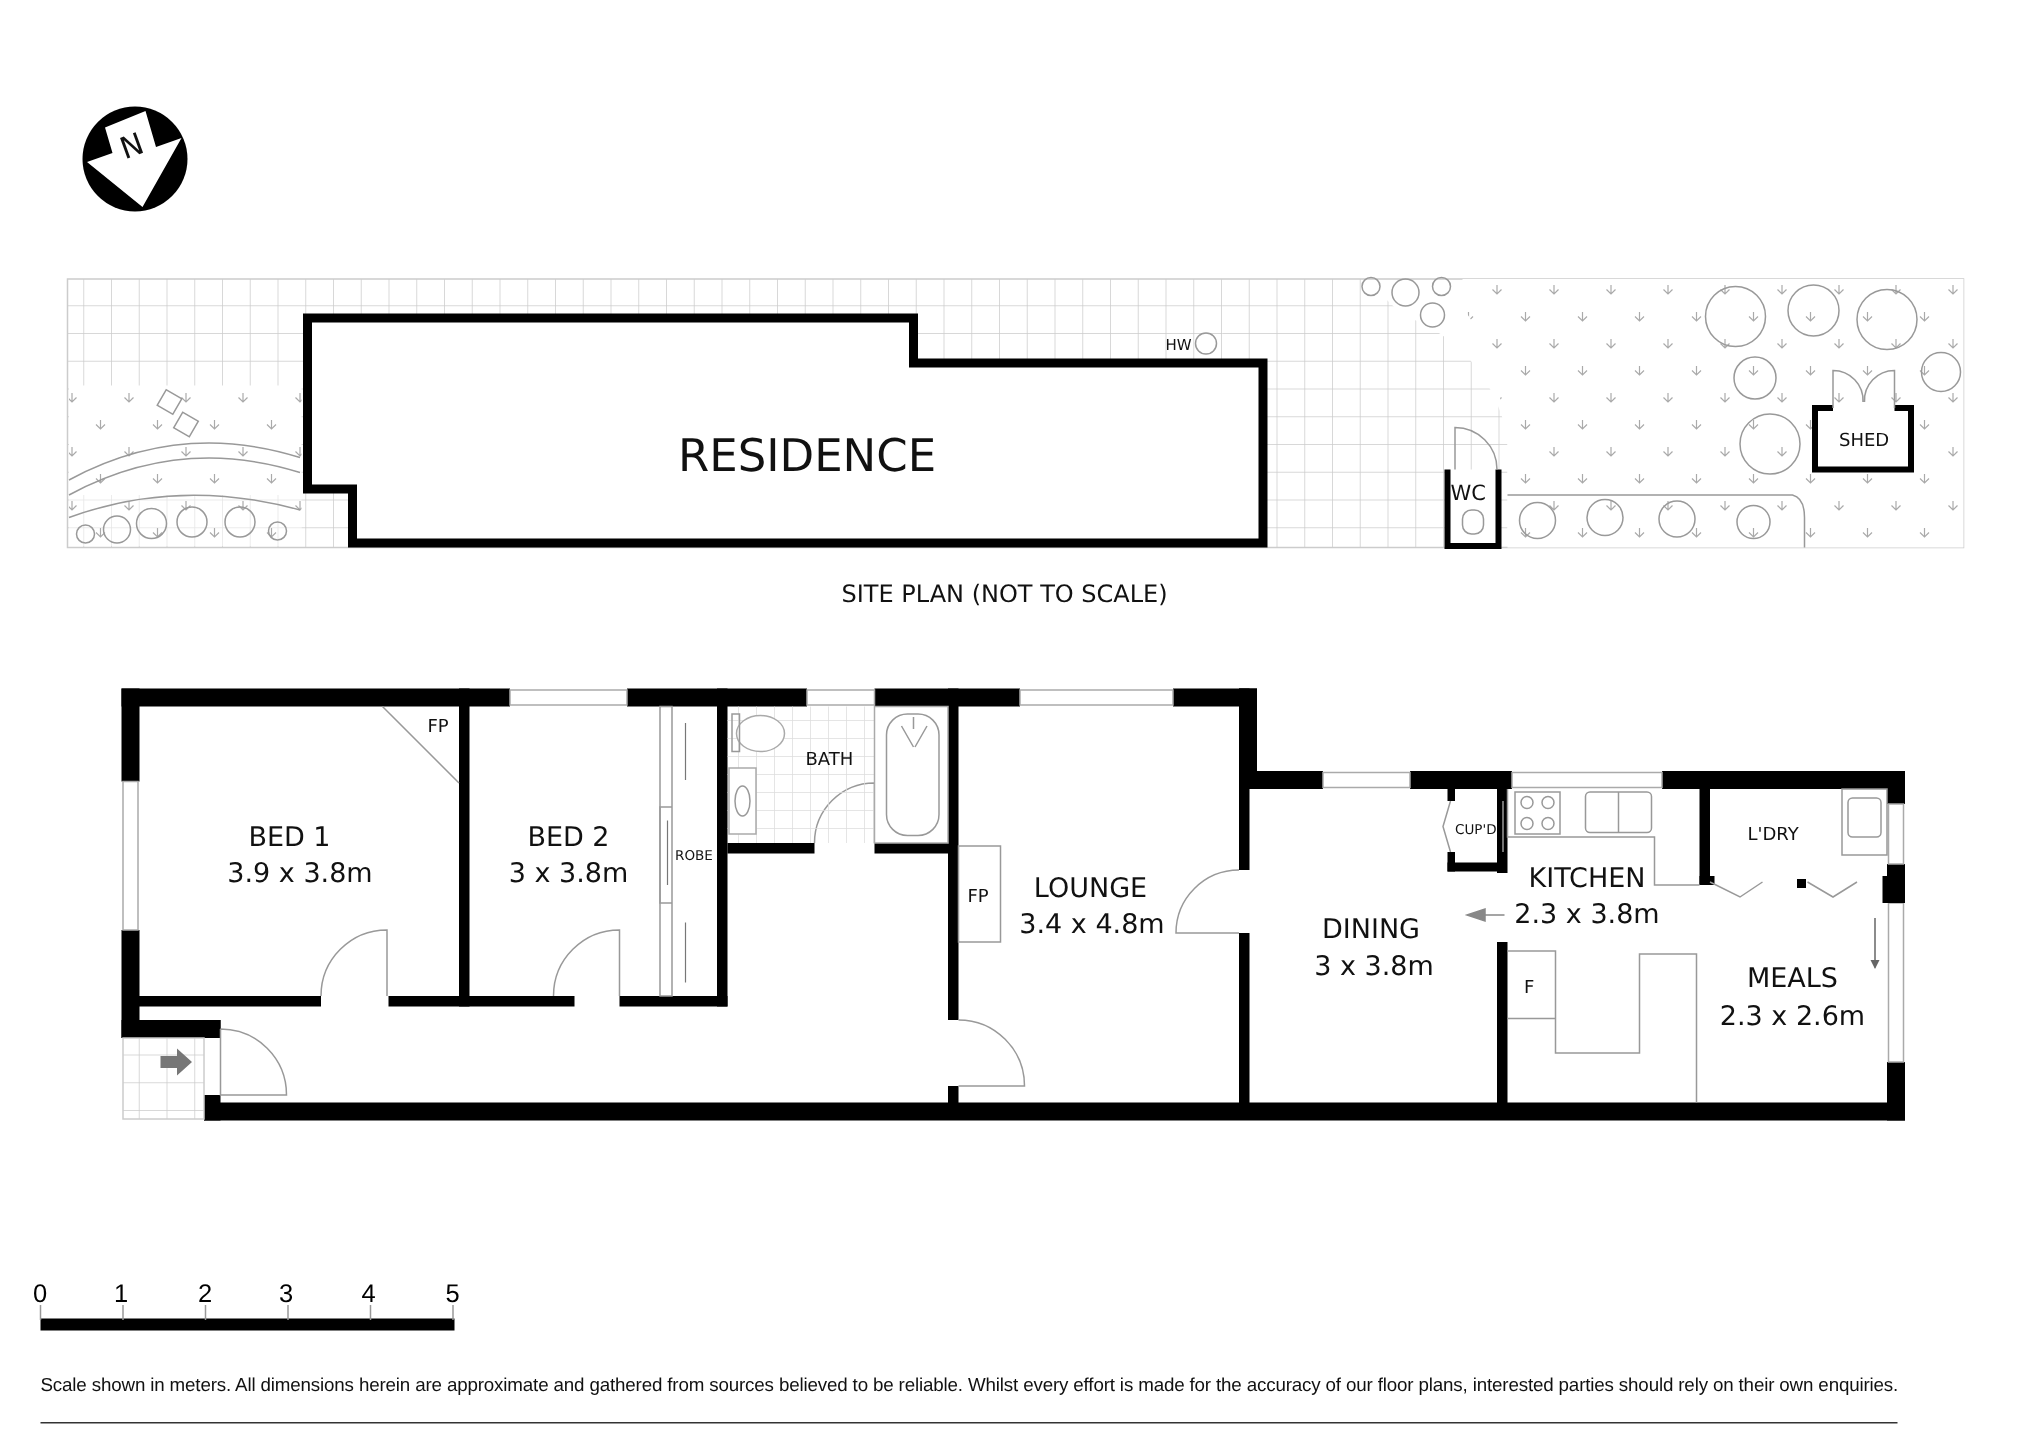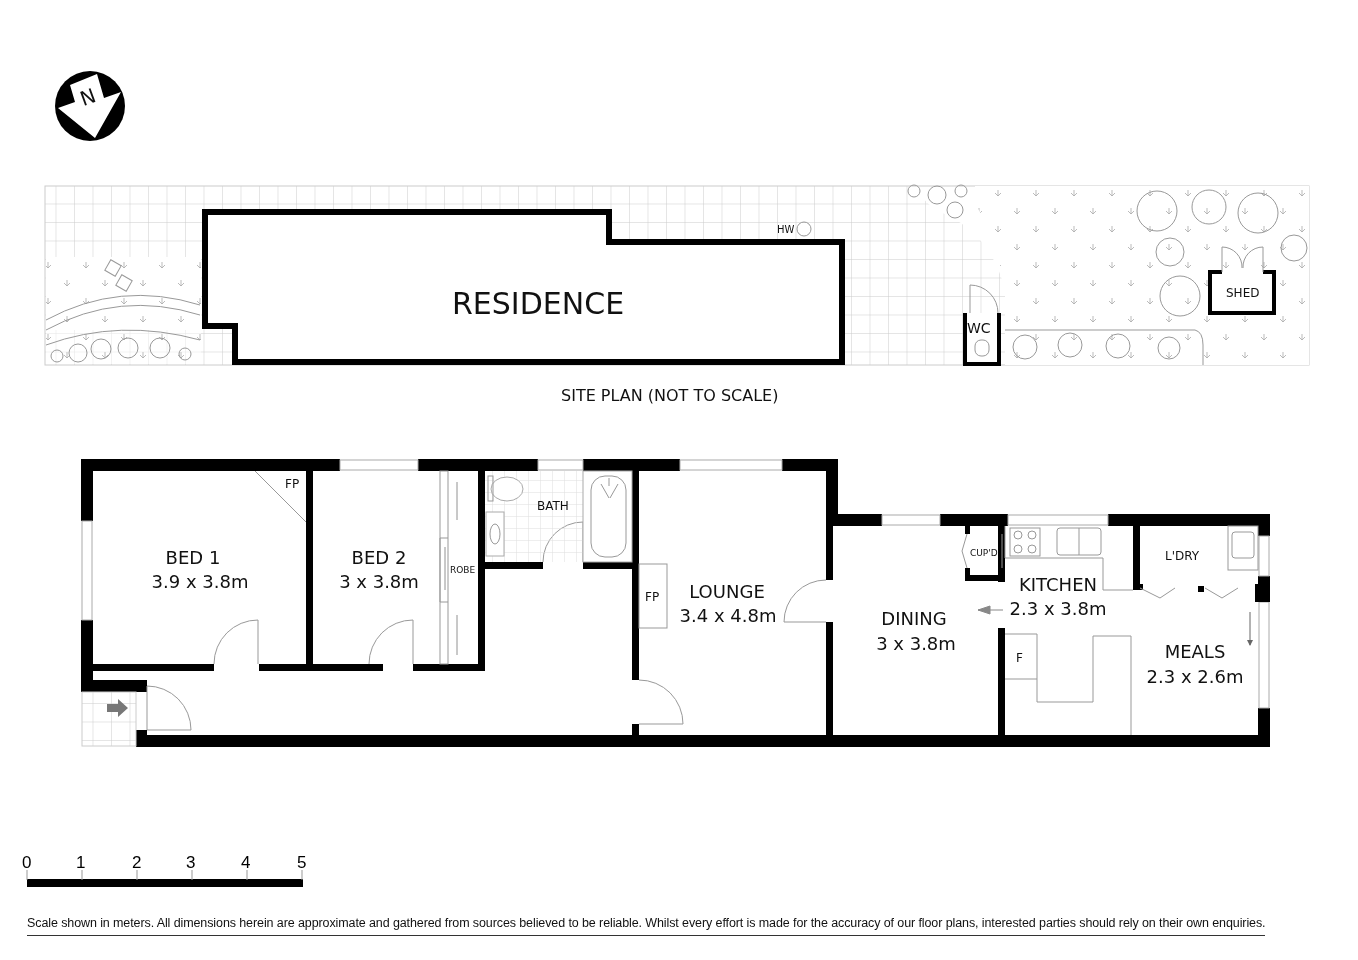--- a/index.html
+++ b/index.html
@@ -6,21 +6,21 @@
   body{width:1358px;height:960px;position:relative;overflow:hidden;font-family:"Liberation Sans",sans-serif;color:#111;}
   svg{position:absolute;left:0;top:0;}
   .lbl{font-family:"DejaVu Sans",sans-serif;fill:#111;}
   .room-name{font-size:18px;}
   .room-dim{font-size:18px;}
   .small{font-size:12px;}
   .tiny{font-size:9px;}
   .site-title{font-size:30px;}
   .caption{font-size:16px;}
   .scale-num{font-family:"Liberation Sans",sans-serif;font-size:17px;}
-  .disclaimer{position:absolute;left:27px;top:916px;font-size:12.5px;font-family:"Liberation Sans",sans-serif;color:#111;border-bottom:1.5px solid #333;padding-bottom:5px;white-space:nowrap;letter-spacing:-0.1px;}
+  .disclaimer{position:absolute;left:27px;top:916px;font-size:12.5px;font-family:"Liberation Sans",sans-serif;color:#111;border-bottom:1.5px solid #333;padding-bottom:18px;white-space:nowrap;letter-spacing:-0.1px;}
   .wall{fill:#000;}
   .thin{stroke:#999;stroke-width:1;fill:none;}
   .thinw{stroke:#aaa;stroke-width:1;fill:#fff;}
 </style>
 </head>
 <body>
 
 <svg width="1358" height="960" viewBox="0 0 1358 960">
   <defs>
     <pattern id="tiles" width="18.5" height="18.5" patternUnits="userSpaceOnUse">

